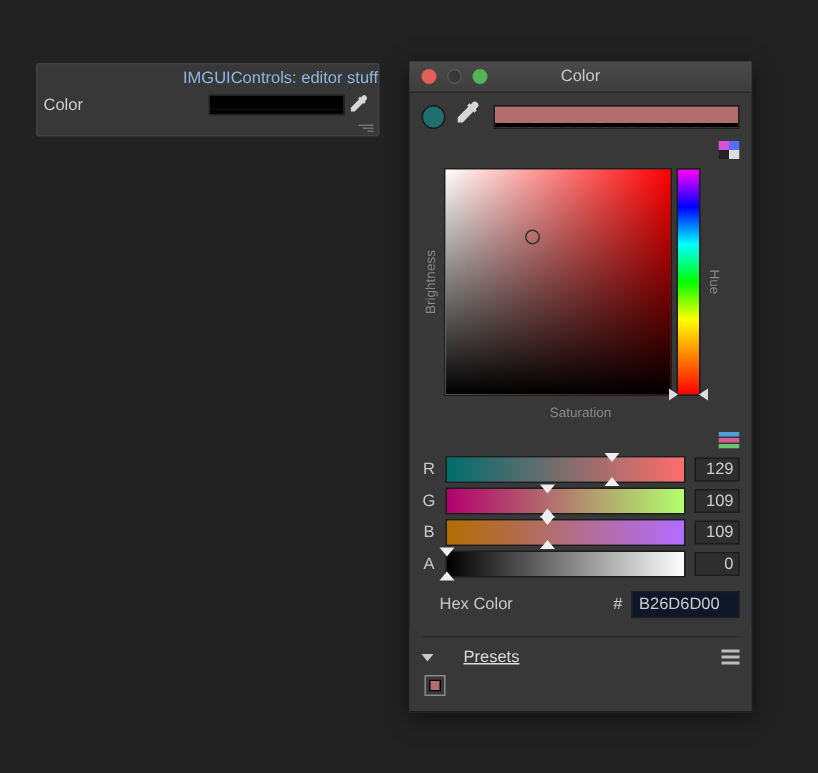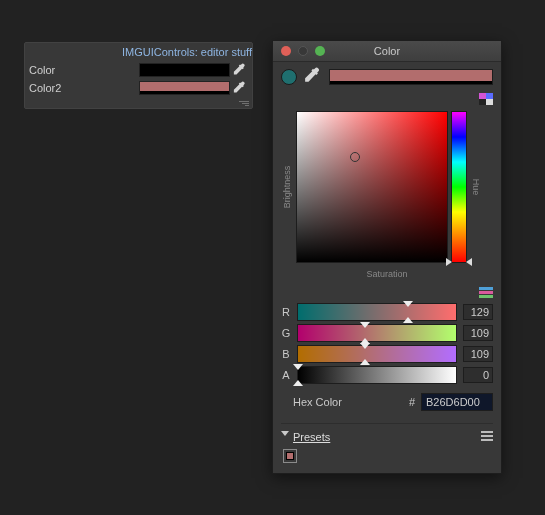--- a/index.html
+++ b/index.html
@@ -316,21 +316,22 @@
     padding:4px 8px 10px 8px;
     background:#383838;
   }
   .presets-divider {
     height:1px;
     background:#2d2d2d;
     margin:0 0 7px 0;
   }
   .presets-header{
     display:flex;
-    gap:4px;
+    align-items:center;
+    gap:20px;
     color:#dcdcdc;
     text-decoration:underline;
   }
   .fold{
     width:0;height:0;
     border-left:4px solid transparent;
     border-right:4px solid transparent;
     border-top:5px solid #c9c9c9;
   }
   .presets-header .spacer{flex:1 1 auto;}
@@ -385,34 +386,20 @@
         <div class="c-alpha"></div>
       </div>
       <div class="dropper-mini eyedrop">
         <svg viewBox="0 0 16 16">
             <path d="M12.7 1.3a2 2 0 0 1 0 2.8l-1 1 .7.7-1.4 1.4-.7-.7L4 13H1v-3l6.3-6.3-.7-.7L8 1.6l.7.7 1-1a2 2 0 0 1 3 0z" fill="#d6d6d6"></path>
           </svg>
       </div>
     </div>
   </div>
 
-  <div class="panel-row">
-    <div class="lbl">Color2</div>
-    <div class="swatch-wrap">
-      <div class="swatch">
-        <div class="c-main" style="background:#b26d6d"></div>
-        <div class="c-alpha"></div>
-      </div>
-      <div class="dropper-mini eyedrop">
-        <svg viewBox="0 0 16 16">
-            <path d="M12.7 1.3a2 2 0 0 1 0 2.8l-1 1 .7.7-1.4 1.4-.7-.7L4 13H1v-3l6.3-6.3-.7-.7L8 1.6l.7.7 1-1a2 2 0 0 1 3 0z" fill="#d6d6d6"></path>
-          </svg>
-      </div>
-    </div>
-  </div>
 
   <div class="panel-grip">
     <div class="lines">
         <div style="width:10px"></div>
         <div style="width:7px"></div>
         <div style="width:4px"></div>
       </div>
   </div>
 </div>
 

